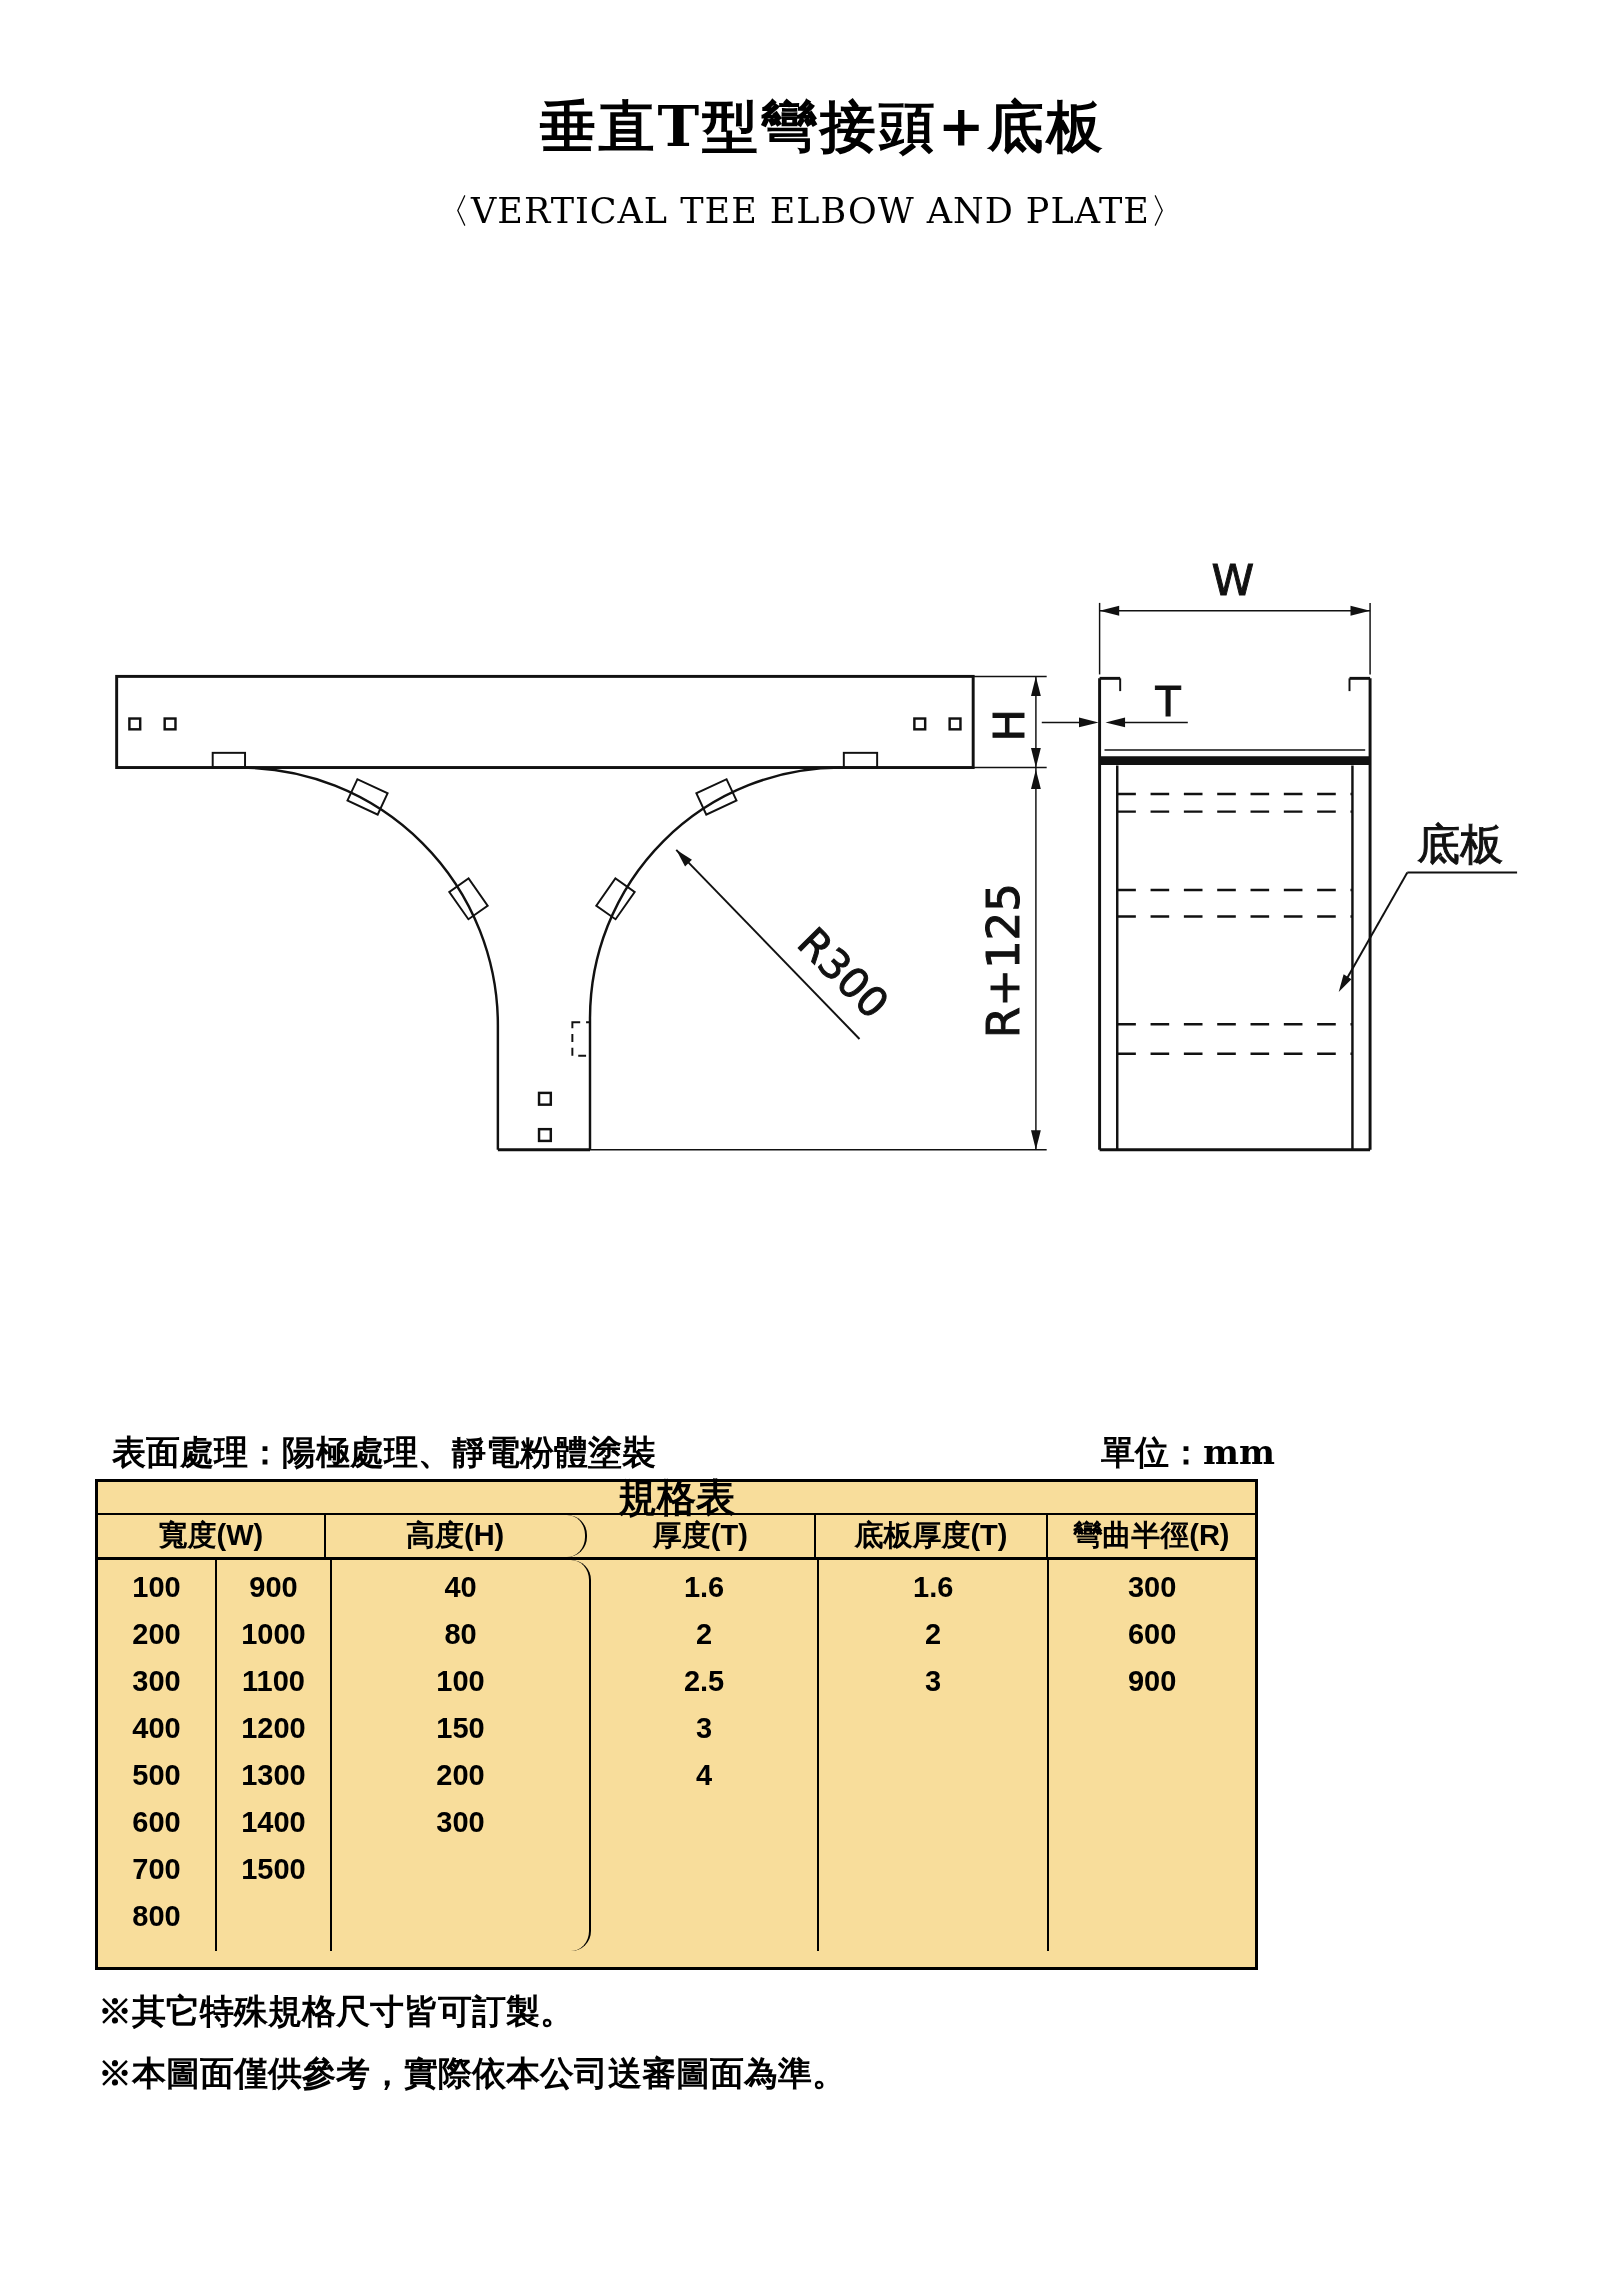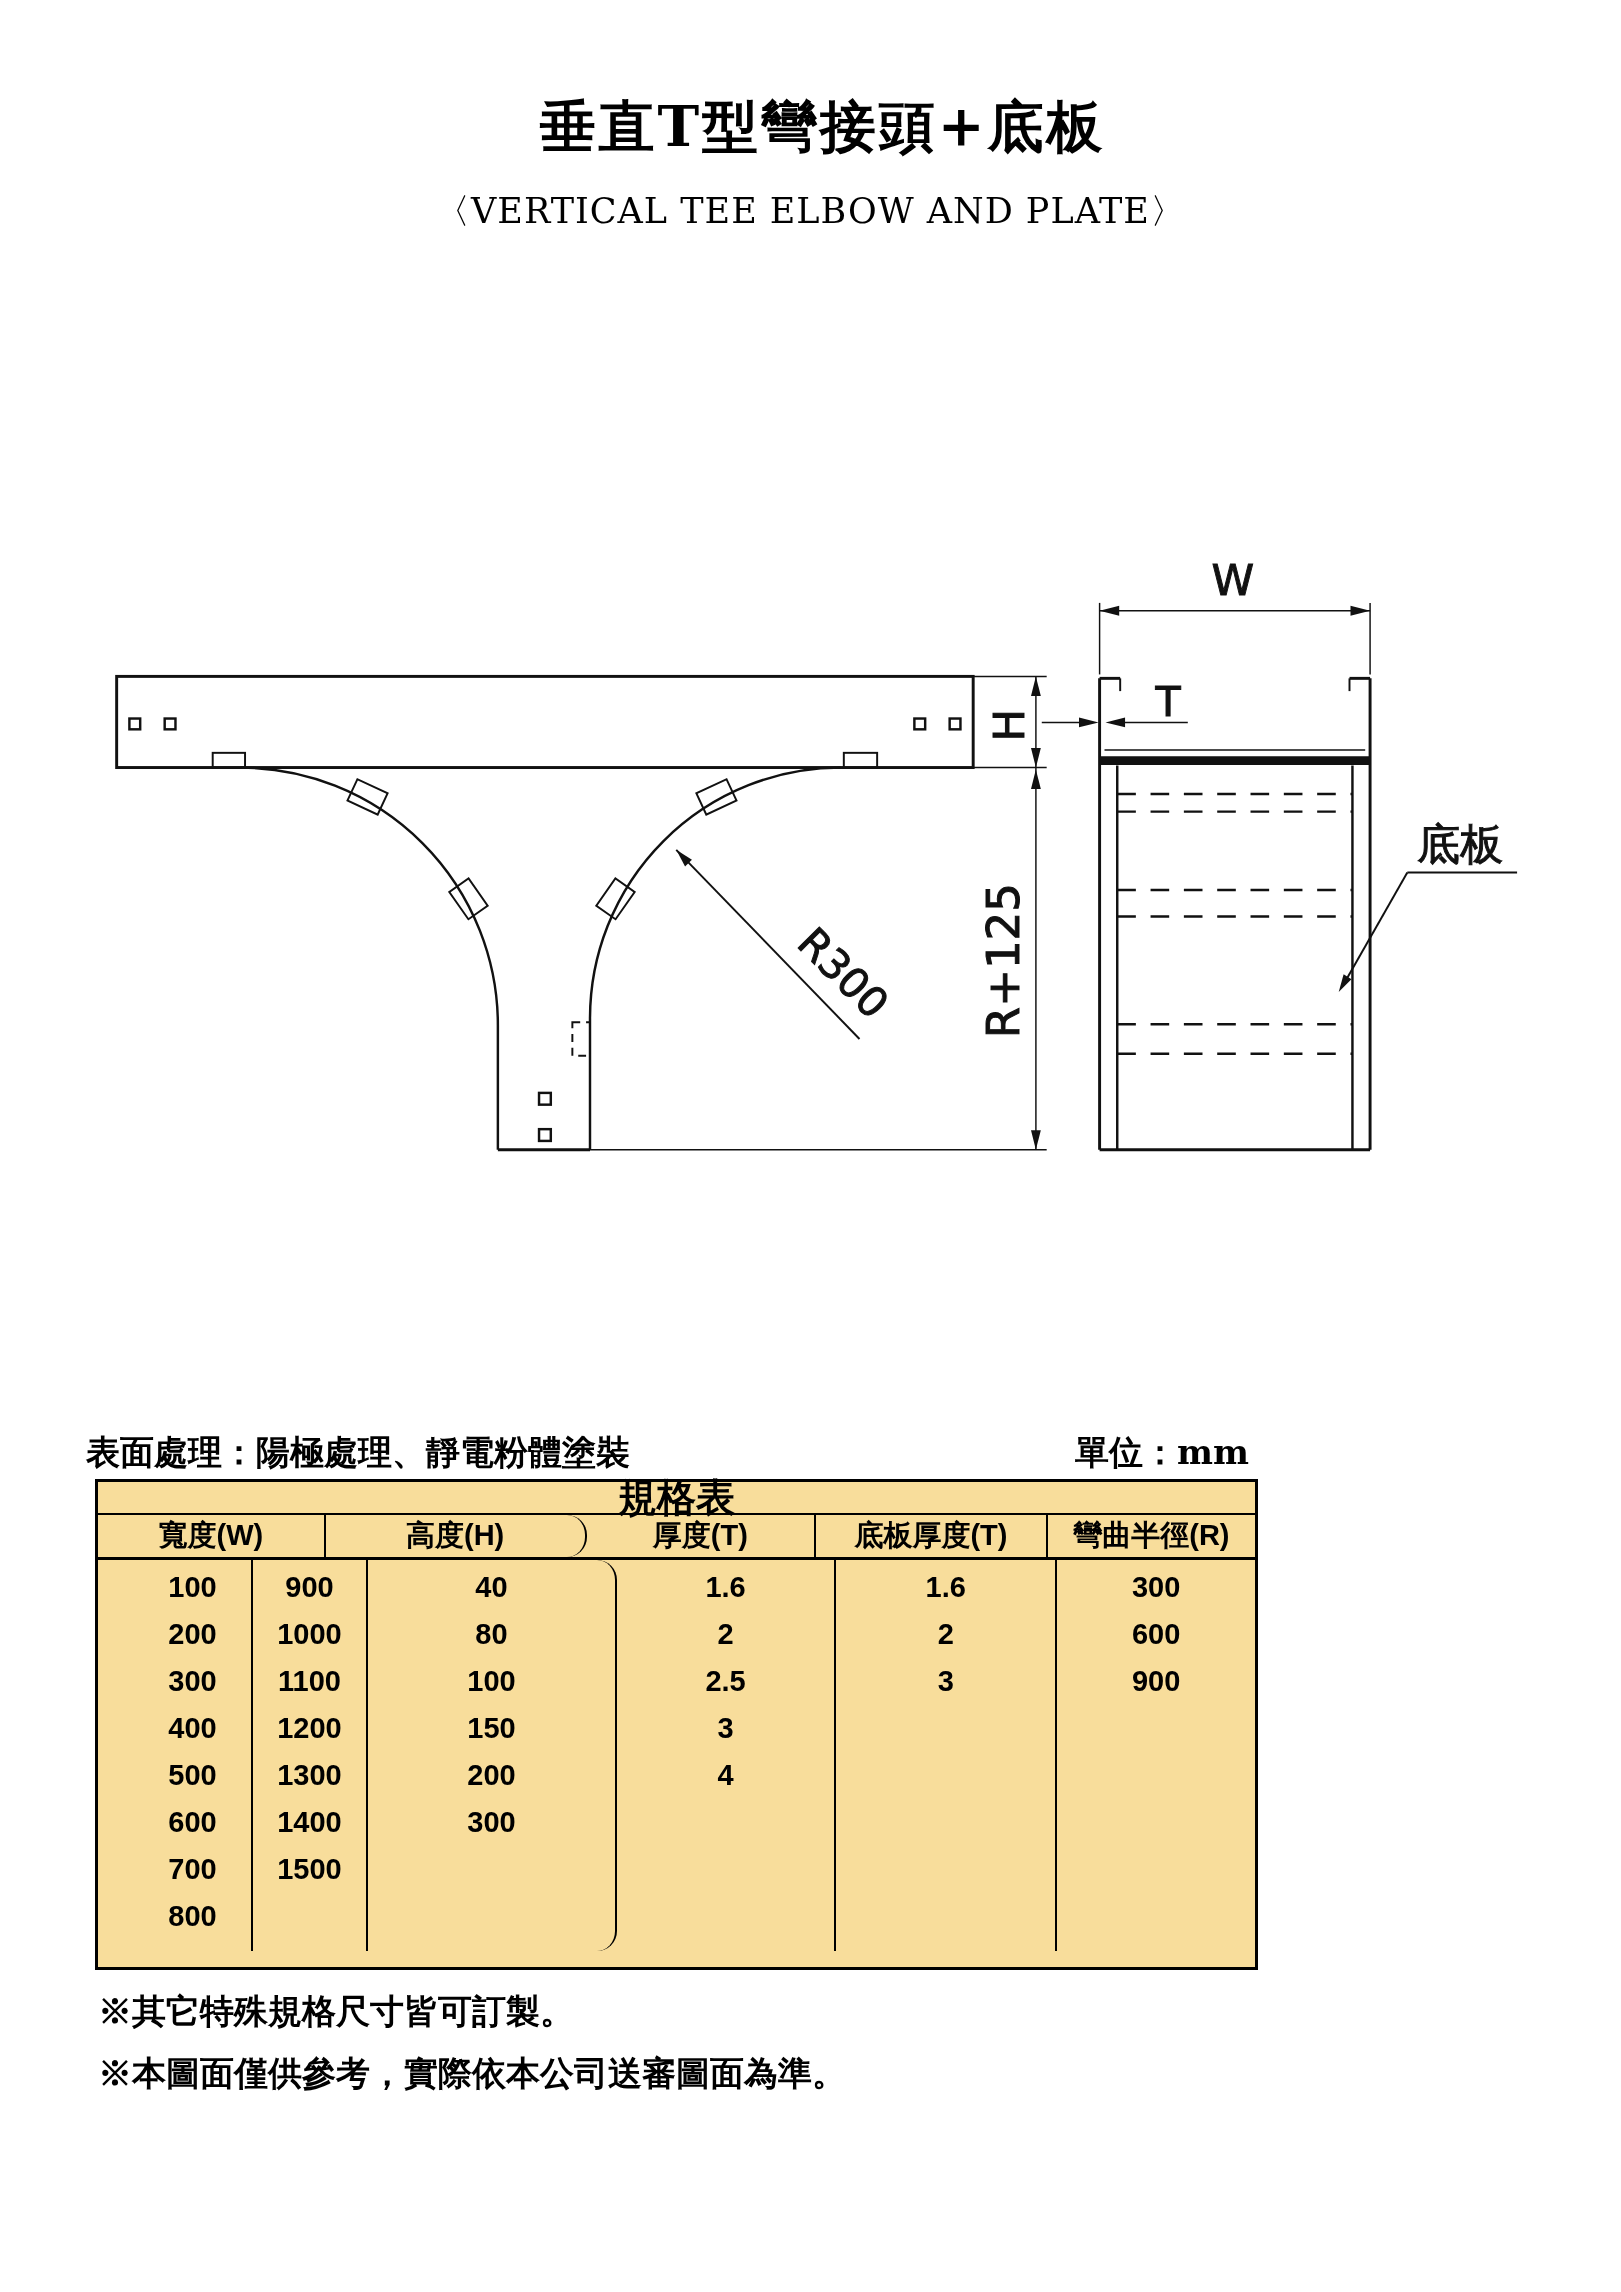--- a/index.html
+++ b/index.html
@@ -5,33 +5,33 @@
   html,body{margin:0;padding:0;background:#e8e8e8;}
   .page{position:relative;width:1621px;height:2293px;background:#ffffff;margin:0 auto;
         font-family:"Liberation Sans",sans-serif;color:#000;overflow:hidden;}
   .title{position:absolute;left:0;top:90px;width:1621px;text-align:center;
          font-family:"DejaVu Serif","Liberation Serif",serif;font-weight:bold;
          font-size:56px;letter-spacing:2.9px;padding-left:12px;}
   .subtitle{position:absolute;left:0;top:188px;width:1621px;text-align:center;
          font-family:"DejaVu Serif","Liberation Serif",serif;font-size:35px;letter-spacing:1px;}
   .drawing{position:absolute;left:0;top:549px;width:1621px;height:686px;}
   .drawing text{font-family:"DejaVu Sans",sans-serif;fill:#111;}
-  .surface-row{position:absolute;left:86px;top:1433px;width:1163px;height:43px;
+  .surface-row{position:absolute;left:112px;top:1433px;width:1163px;height:43px;
          font-family:"DejaVu Serif","Liberation Serif",serif;font-weight:600;font-size:34px;
          display:flex;justify-content:space-between;align-items:flex-end;gap:44px;}
   .spec-table{position:absolute;left:95px;top:1479px;width:1163px;height:491px;
          background:#F8DD9B;border:3.9px solid #000;box-sizing:border-box;}
   .t-title{height:33px;box-sizing:border-box;border-bottom:2.9px solid #000;
          display:flex;align-items:center;justify-content:center;
          font-size:39px;font-weight:bold;}
   .t-head{display:flex;height:45px;box-sizing:border-box;border-bottom:3.9px solid #000;}
   .t-head .hc{box-sizing:border-box;border-right:2.9px solid #000;display:flex;
          align-items:center;justify-content:center;font-size:29px;font-weight:bold;}
   .t-head .hc:last-child{border-right:none;}
-  .tbody{display:flex;height:391px;padding-left:36px;}
+  .tbody{display:flex;height:391px;}
   .col{box-sizing:border-box;border-right:2.9px solid #000;padding-top:3.9px;}
   .col:last-child{border-right:none;}
   .colw{display:flex;padding-top:0;}
   .subcol{box-sizing:border-box;padding-top:3.9px;}
   .subcol.first{border-right:2.9px solid #000;}
   .cell{height:47px;display:flex;align-items:center;justify-content:center;
          font-size:29px;font-weight:bold;}
   .w1{width:234px;} .w2{width:268px;border-radius:20px;} .w3{width:236px;} .w4{width:238px;} .w5{width:213px;}
   .sw1{width:119px;} .sw2{width:113px;}
   .notes{position:absolute;left:98px;top:1982px;

